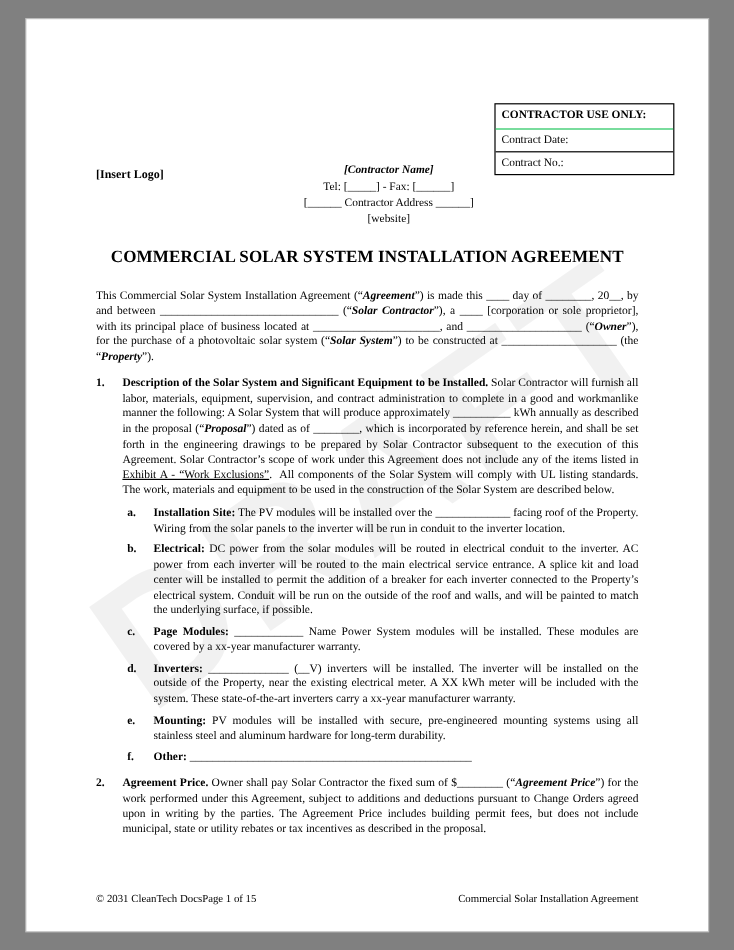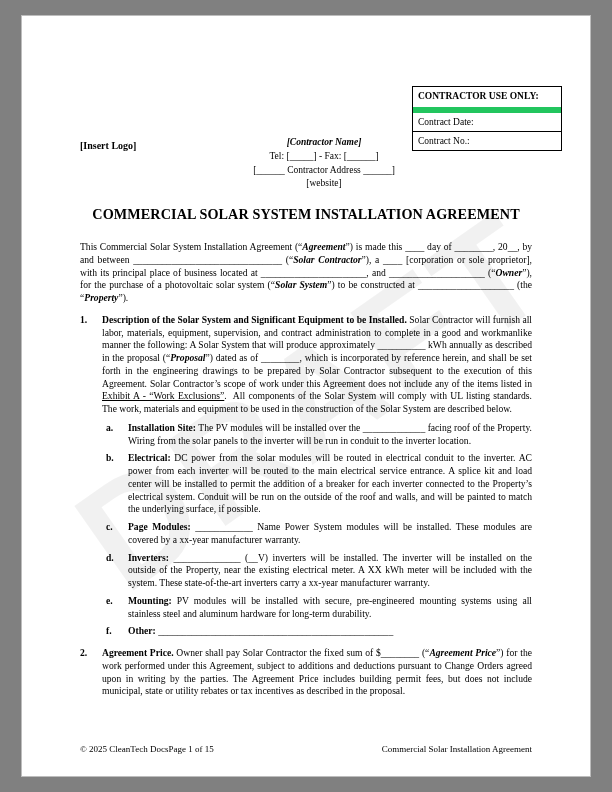--- a/index.html
+++ b/index.html
@@ -63,21 +63,21 @@
     width: 148px;
     border: 1px solid #000;
     font-family: "Liberation Serif", serif;
     font-size: 9.5px;
   }
   .cu-title {
     padding: 4px 5px 4px 5px;
     font-weight: bold;
     font-size: 9.5px;
     line-height: 1.25;
-    border-bottom: 6px solid #22c55e;
+    border-bottom: 1px solid #22c55e;
   }
   .cu-row {
     padding: 4px 5px;
     border-bottom: 1px solid #000;
   }
   .cu-row:last-child { border-bottom: none; }
 
   
   .hdr {
     position: absolute;
@@ -255,19 +255,19 @@
           <span class="b">Agreement Price.</span>
           <span>
             Owner shall pay Solar Contractor the fixed sum of $________ (“<span class="bi">Agreement Price</span>”) for the work performed under this Agreement, subject to additions and deductions pursuant to Change Orders agreed upon in writing by the parties. The Agreement Price includes building permit fees, but does not include municipal, state or utility rebates or tax incentives as described in the proposal.
           </span>
         </li>
 
       </ol>
     </div>
 
     <div class="footer">
-      <div>© 2025 CleanTech Docs</div>
+      <div>© 2031 CleanTech Docs</div>
       <div class="footer-center">Page 1 of 15</div>
       <div class="footer-right">Commercial Solar Installation Agreement</div>
     </div>
 
   </div>
 </div>
 
 </body></html>

